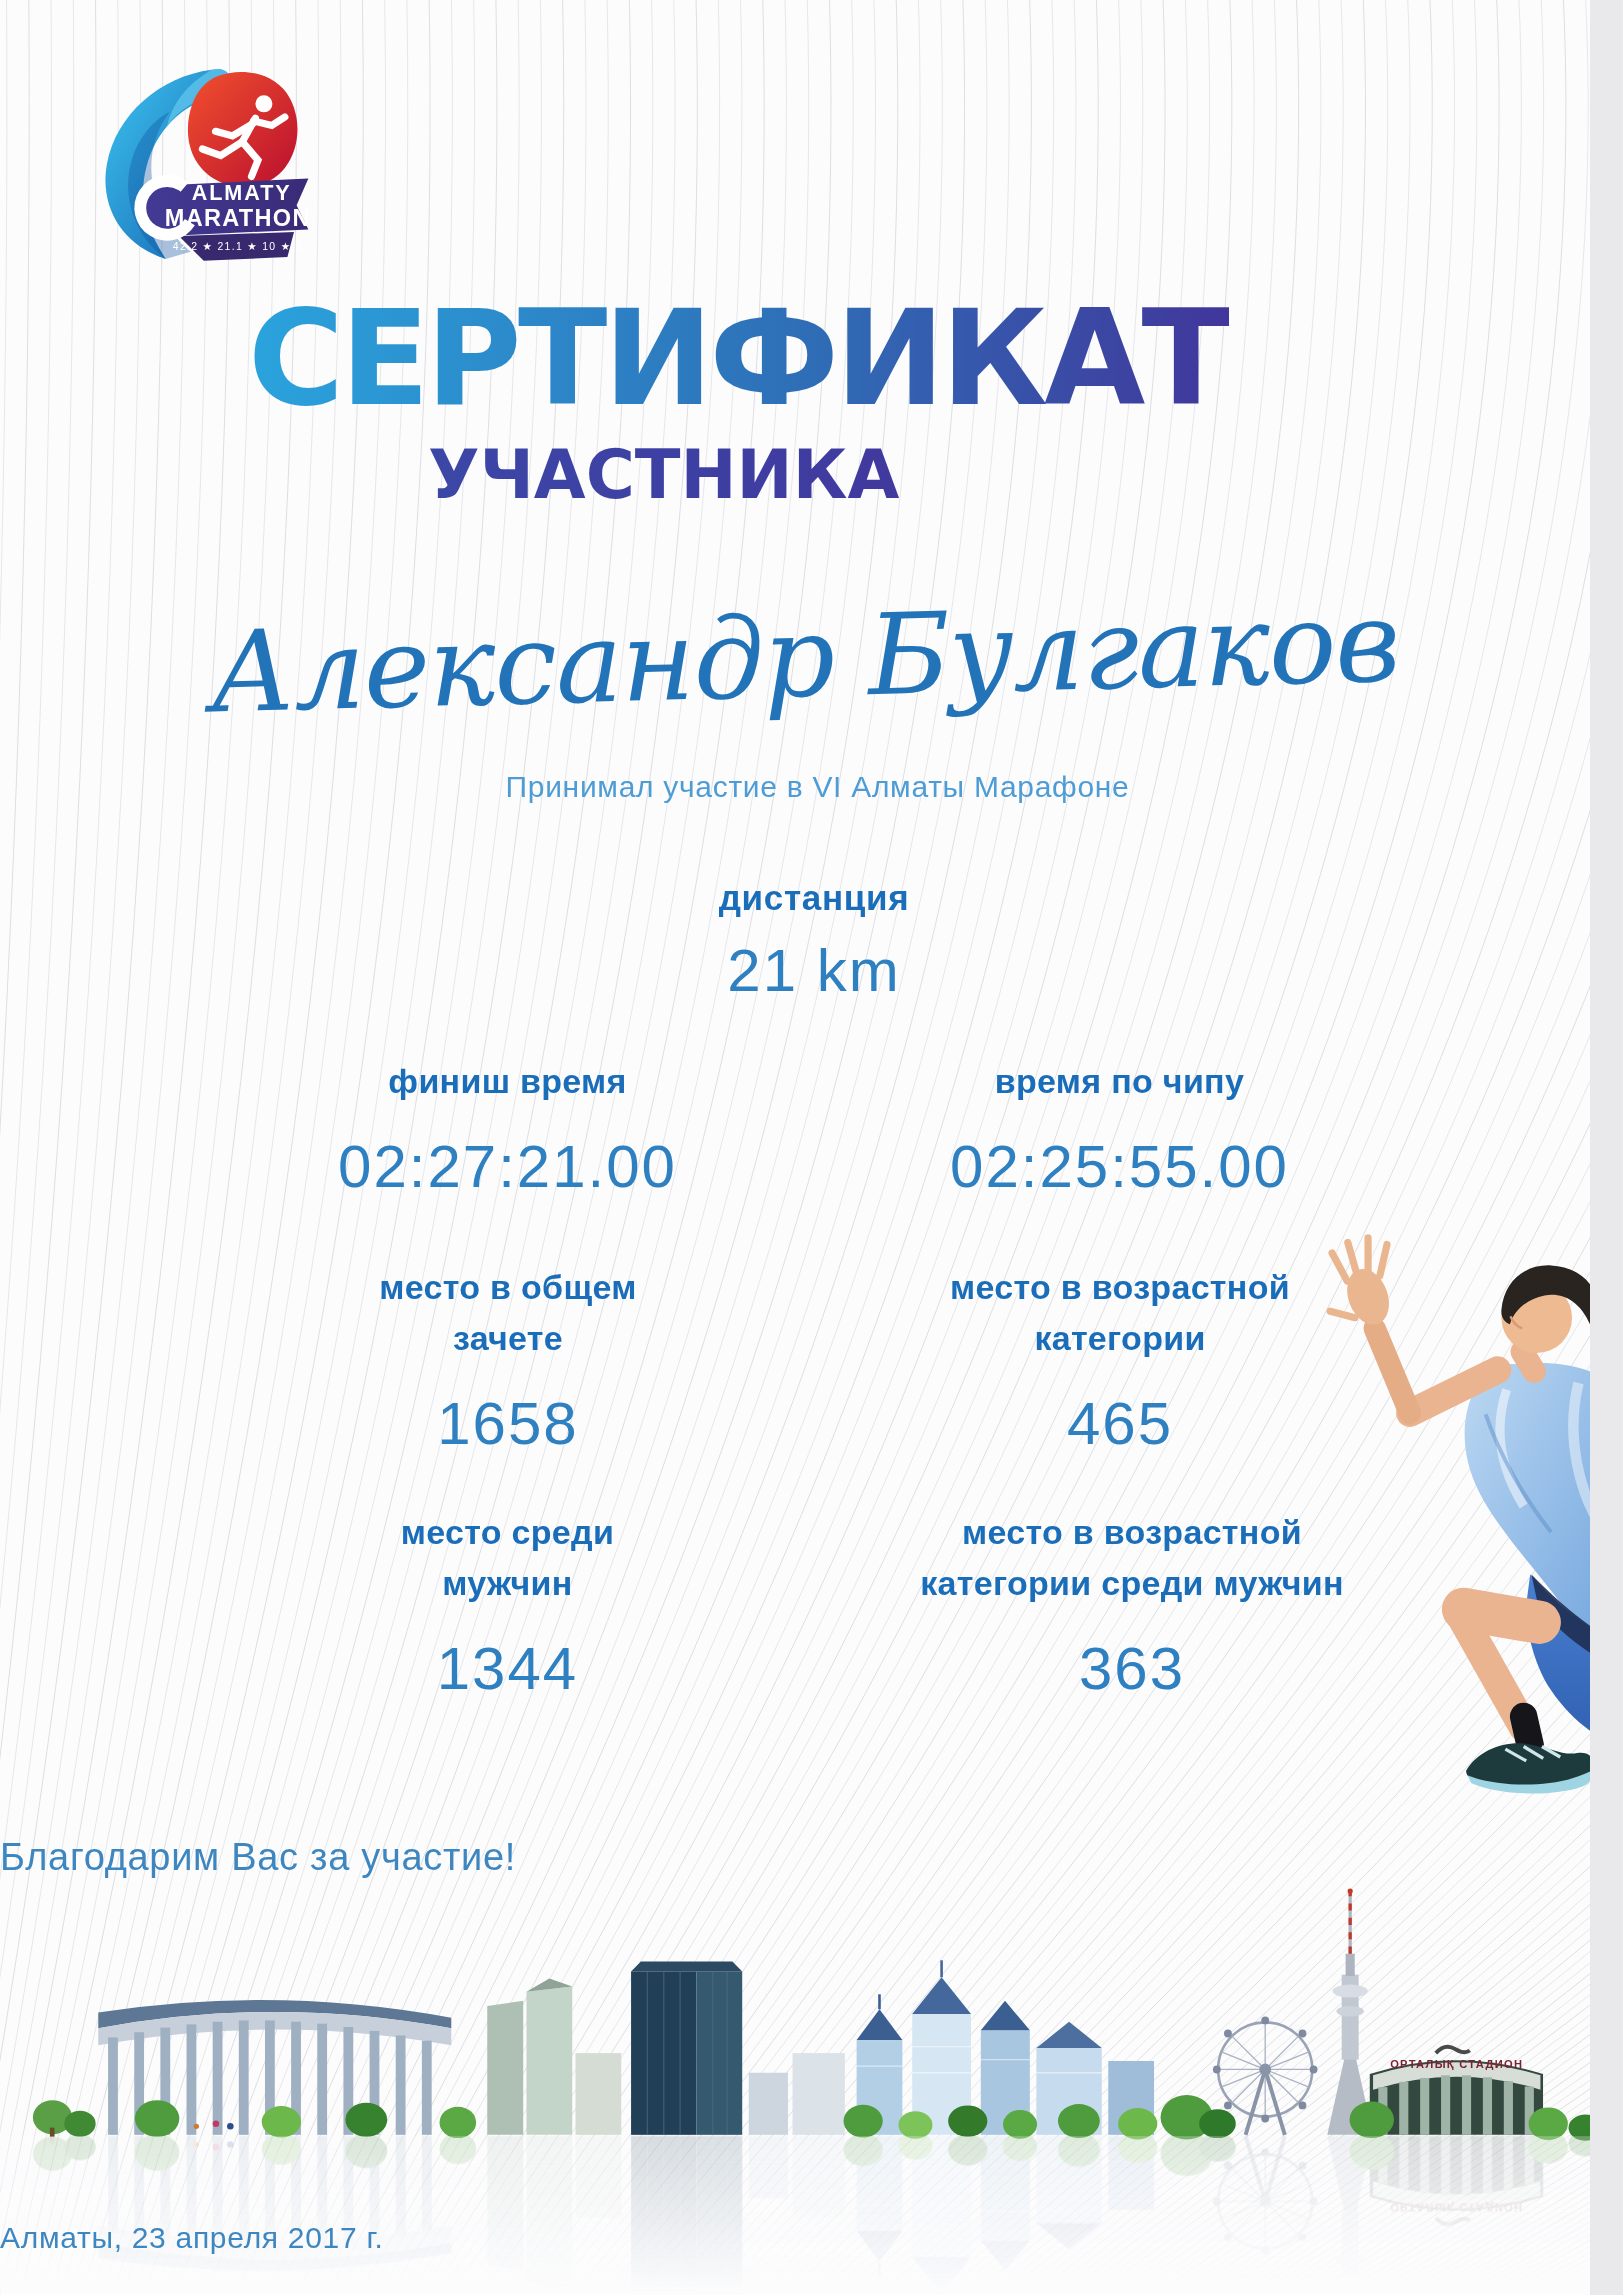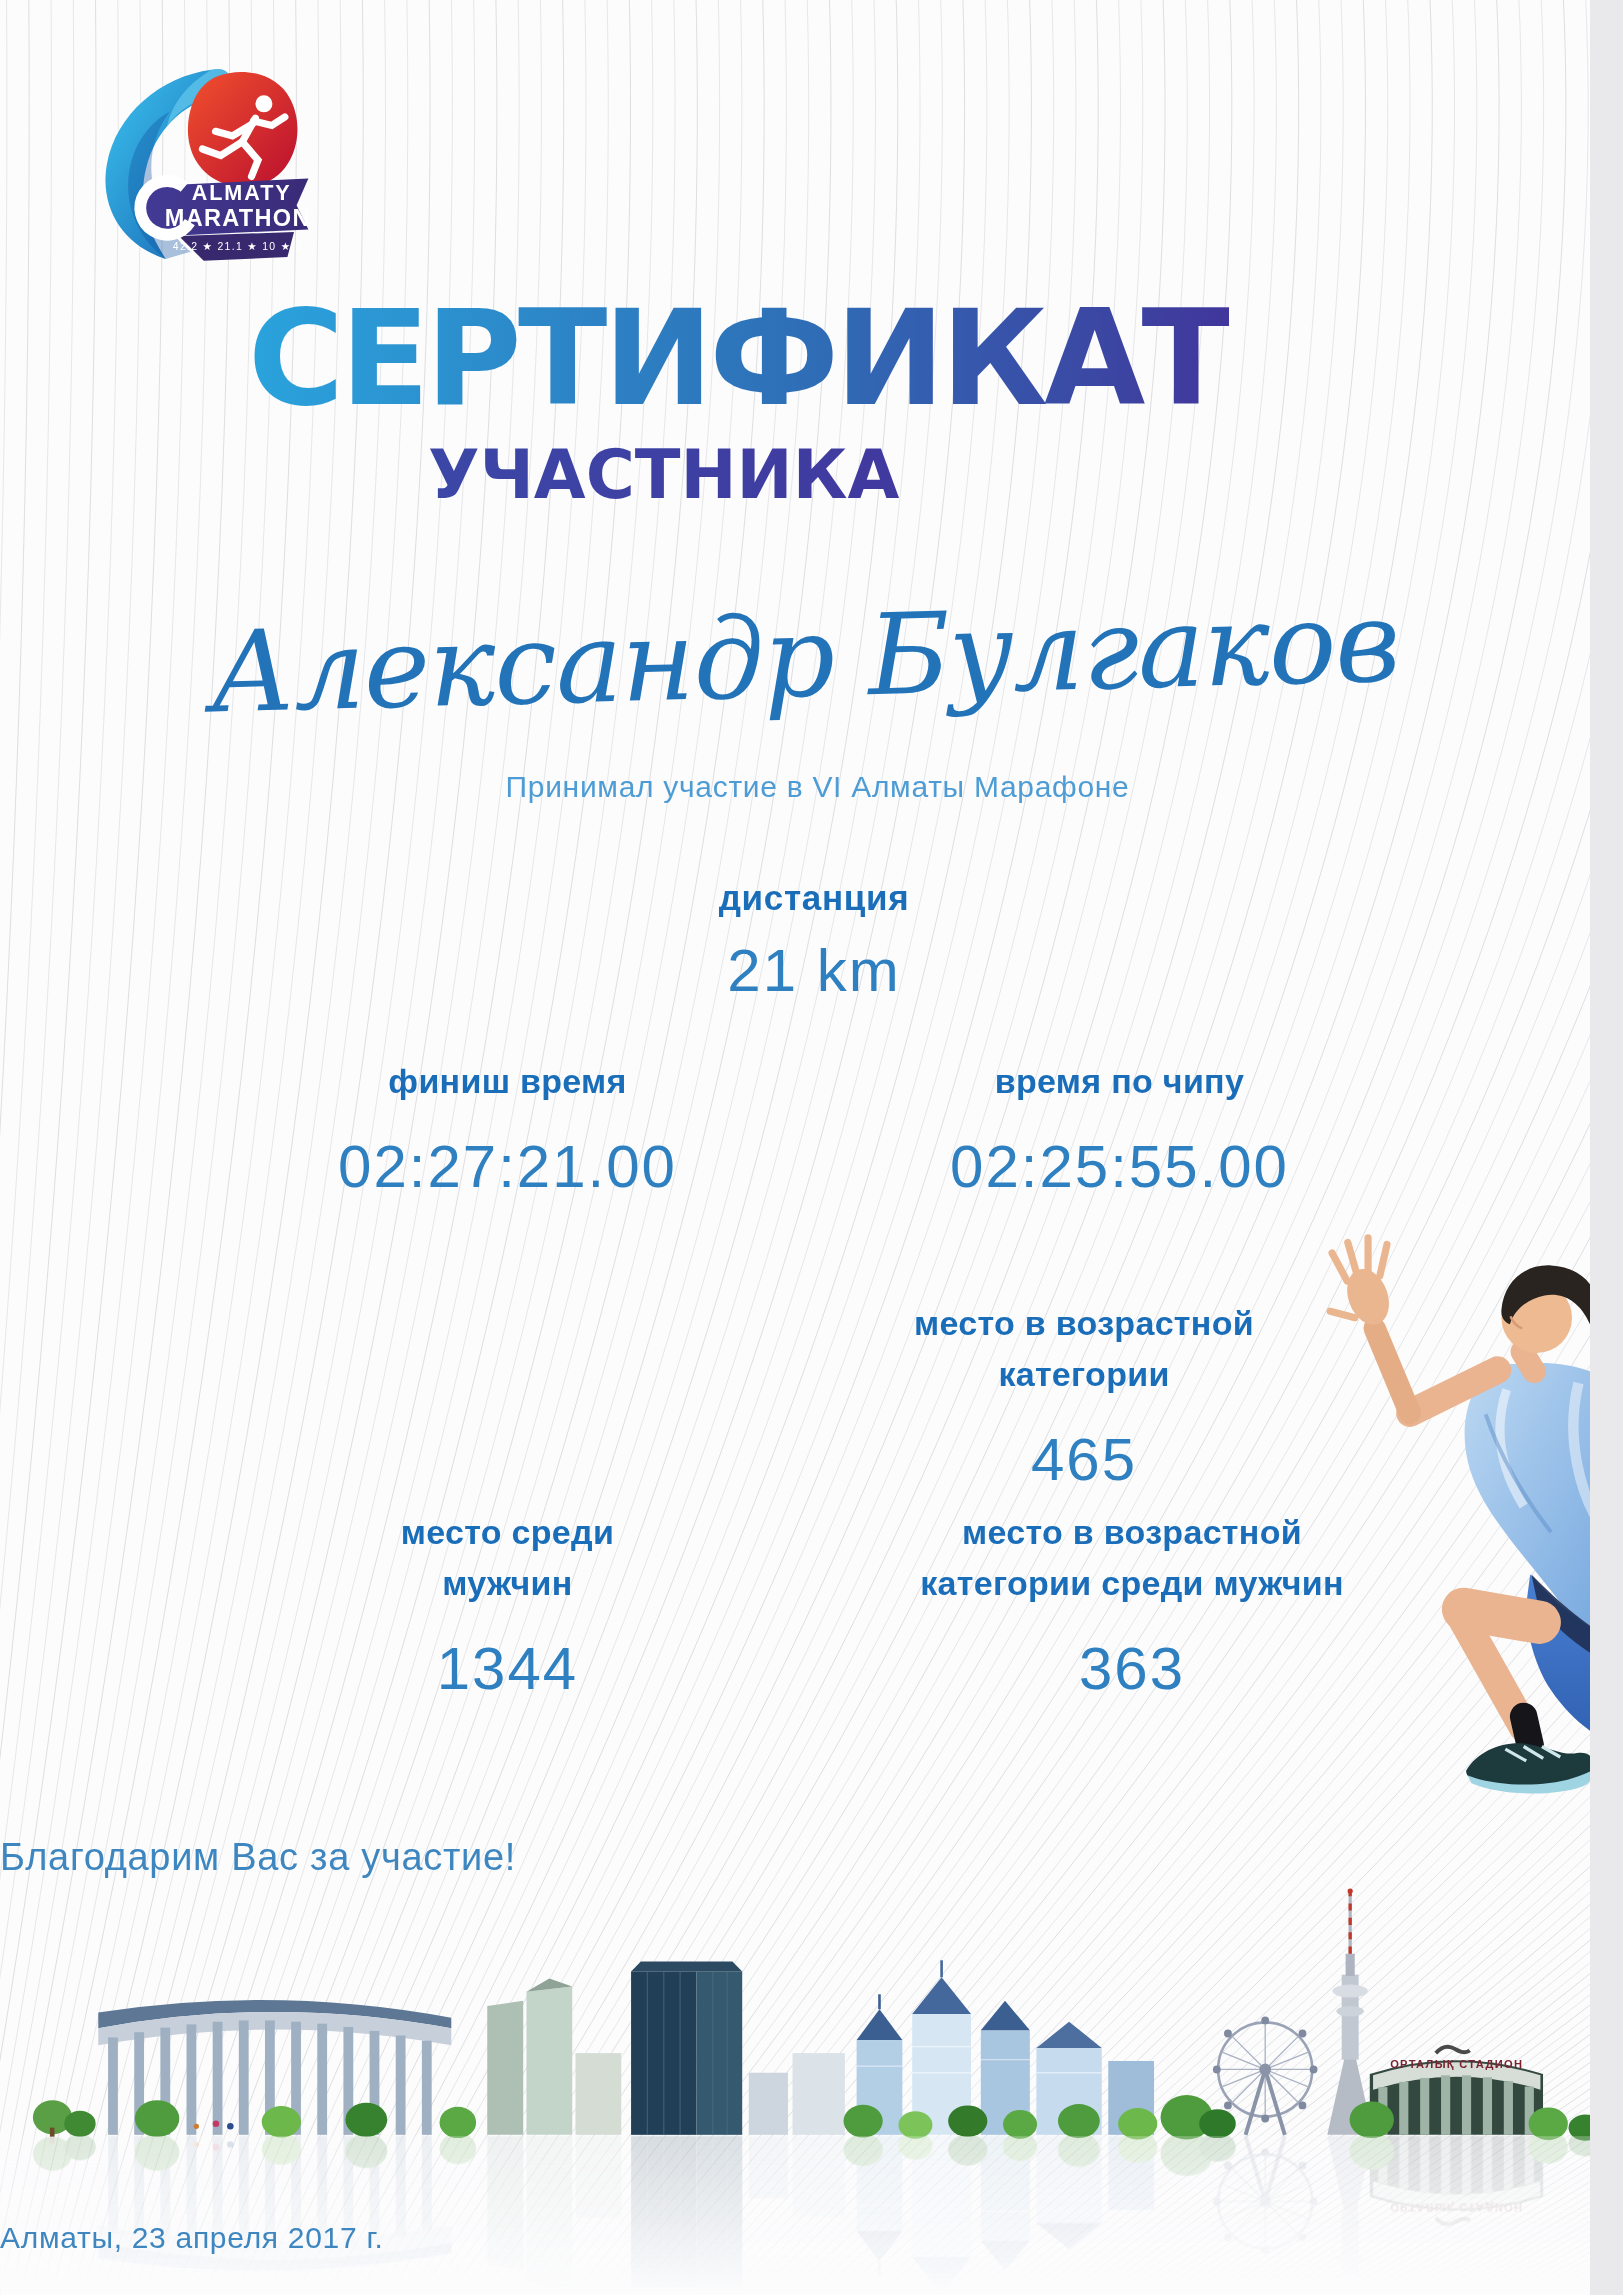--- a/index.html
+++ b/index.html
@@ -47,21 +47,21 @@
   .distance-block{position:absolute; top:878px; left:0; width:1628px; text-align:center;}
   .distance-label{font-size:35px; font-weight:bold; color:var(--accent-bold); letter-spacing:0.7px;}
   .distance-value{margin-top:18.3px; font-size:60px; font-weight:300; letter-spacing:2px; color:var(--accent-value);}
 
   .stat{position:absolute; text-align:center;}
   .stat-label{font-size:34px; line-height:1.5; font-weight:bold; color:var(--accent-bold); letter-spacing:0.3px;}
   .stat-value{margin-top:25px; font-size:60px; font-weight:300; letter-spacing:2px; color:var(--accent-value);}
   .stat-1{top:1056px; left:295px;  width:425px;}
   .stat-2{top:1056px; left:907px; width:425px;}
   .stat-3{top:1262px; left:351px;  width:314px;}
-  .stat-4{top:1262px; left:901px; width:366px;margin-top:36px;}
+  .stat-4{top:1262px; left:937px; width:366px;}
   .stat-5{top:1507px; left:383px;  width:249px;}
   .stat-6{top:1507px; left:904px; width:432px;margin-left:12px;}
 
   .runner{position:absolute; left:1270px; top:1218px; width:353px; height:589px;}
 
   .thanks-line{
     position:absolute; top:1836px; left:0; width:1619px; text-align:left;
     font-size:38px; font-weight:300; letter-spacing:0.7px; color:var(--footer-blue); white-space:nowrap;
   }
   .skyline{position:absolute; left:0; top:1857px; width:1623px; height:438px;}
@@ -320,20 +320,24 @@
   </div>
 
   <div class="stat stat-1">
     <div class="stat-label">финиш время</div>
     <div class="stat-value">02:27:21.00</div>
   </div>
   <div class="stat stat-2">
     <div class="stat-label">время по чипу</div>
     <div class="stat-value">02:25:55.00</div>
   </div>
+  <div class="stat stat-3">
+    <div class="stat-label">место в общем зачете</div>
+    <div class="stat-value">1658</div>
+  </div>
   <div class="stat stat-4">
     <div class="stat-label">место в возрастной категории</div>
     <div class="stat-value">465</div>
   </div>
   <div class="stat stat-5">
     <div class="stat-label">место среди мужчин</div>
     <div class="stat-value">1344</div>
   </div>
   <div class="stat stat-6">
     <div class="stat-label">место в возрастной категории среди мужчин</div>

